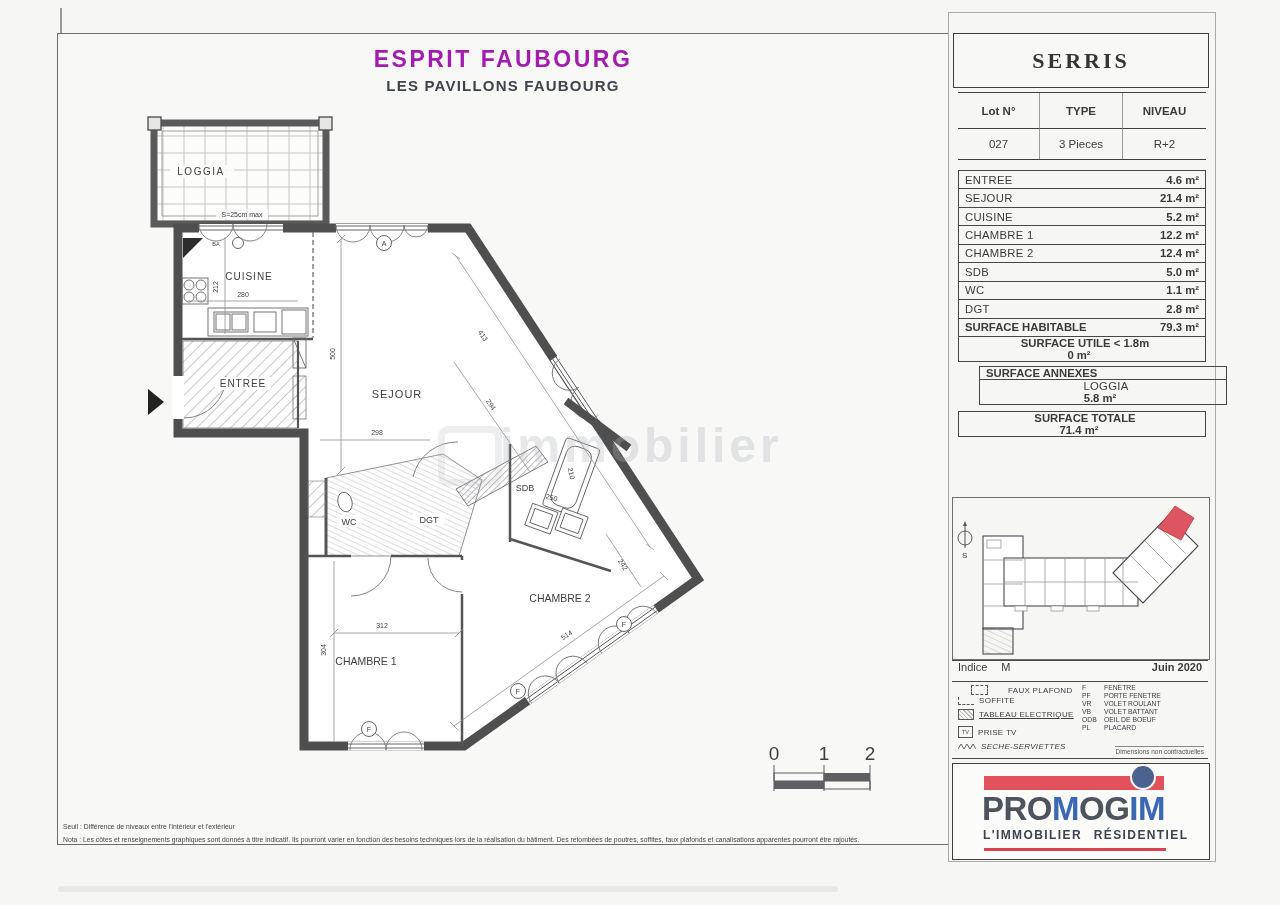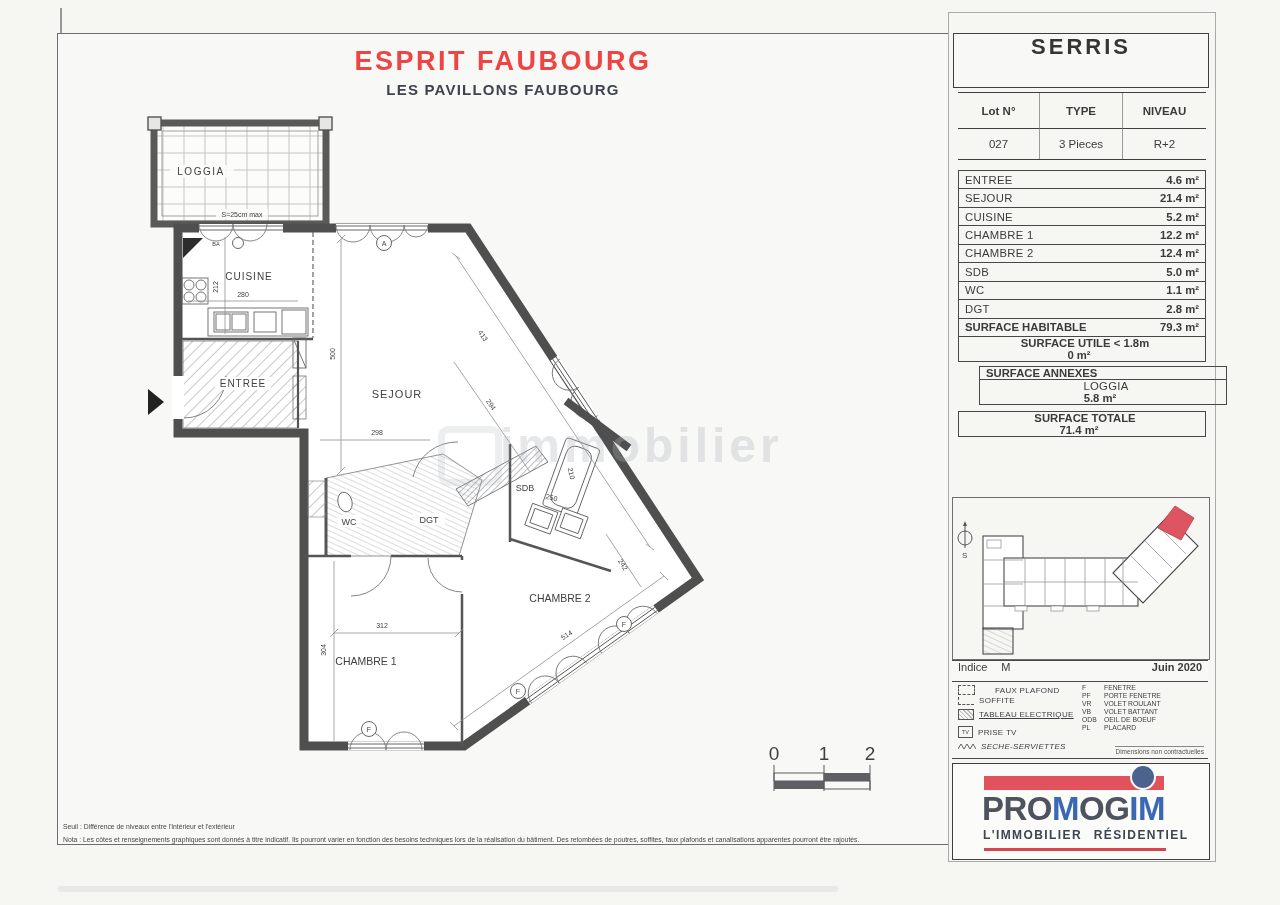--- a/index.html
+++ b/index.html
@@ -2,32 +2,32 @@
 <html><head>
 <meta charset="utf-8">
 <style>
   html,body{margin:0;padding:0;}
   body{width:1280px;height:905px;background:#eceer0;font-family:"Liberation Sans",sans-serif;}
   .page{position:relative;width:1280px;height:905px;background:#f6f6f3;overflow:hidden;color:#3b3b3b;}
   .abs{position:absolute;}
   
   .main-frame{left:57px;top:33px;width:890px;height:810px;border:1px solid #6e6e6e;background:#f8f8f6;}
   .title-wrap{left:0;top:12px;width:890px;text-align:center;}
-  .doc-title{font-size:27px;font-weight:bold;letter-spacing:2.5px;color:#ef4444;}
+  .doc-title{font-size:23px;font-weight:bold;letter-spacing:2.5px;color:#a21caf;}
   .doc-subtitle{font-size:15px;font-weight:bold;letter-spacing:1.2px;color:#3e434c;margin-top:4px;}
   .plan-svg{left:0;top:0;width:890px;height:810px;}
   .notes{left:5px;top:786px;width:880px;font-size:6.8px;line-height:1.95;color:#46464a;white-space:nowrap;}
   .watermark{left:500px;top:418px;font-size:48px;font-weight:600;letter-spacing:4px;color:rgba(168,174,182,0.30);pointer-events:none;}
   .watermark-box{left:438px;top:426px;width:50px;height:46px;border:7px solid rgba(170,176,184,0.22);border-radius:10px;}
   .scan-streak{left:58px;top:886px;width:780px;height:6px;background:rgba(190,190,190,0.25);border-radius:3px;}
   .scan-tick{left:60px;top:8px;width:2px;height:25px;background:#999;}
   
   .side-outline{left:948px;top:12px;width:266px;height:848px;border:1px solid #aaa;}
   .box{border:1.4px solid #3f3f3f;background:#f8f8f6;}
-  .serris-box{left:953px;top:33px;width:254px;height:53px;display:flex;justify-content:center;}
+  .serris-box{left:953px;top:33px;width:254px;height:53px;display:flex;align-items:center;justify-content:center;font-family:Liberation Serif, serif;}
   .serris-title{font-size:22px;font-weight:bold;letter-spacing:3px;color:#353535;}
   .lot-table{left:958px;top:92px;width:248px;height:66px;border-top:1.4px solid #3f3f3f;border-bottom:1.4px solid #3f3f3f;display:grid;grid-template-columns:82px 83px 83px;grid-template-rows:36px 30px;}
   .lot-cell{display:flex;align-items:center;justify-content:center;font-size:11.5px;border-right:1px solid #9a9a9a;}
   .lot-cell:nth-child(3n){border-right:none;}
   .lot-cell.hdr{font-weight:bold;border-bottom:1.4px solid #3f3f3f;}
   .surface-table{left:958px;top:170px;width:248px;height:192px;display:flex;flex-direction:column;}
   .srow{flex:1;display:flex;align-items:center;justify-content:space-between;border:1.3px solid #474747;border-bottom:none;font-size:11.3px;padding:0;}
   .srow:last-child{border-bottom:1.3px solid #474747;flex-direction:column;}
   .srow .lbl{padding-left:6px;letter-spacing:0.3px;}
   .srow .val{padding-right:6px;font-weight:600;}
@@ -406,21 +406,21 @@
   </div>
 
   <div class="abs rev-row">
     <span class="rev-left">
       <span>Indice</span><span class="revval">M</span>
     </span>
     <span class="rev-date">Juin 2020</span>
   </div>
 
   <div class="abs legend-box">
-    <div class="leg-item" style="left:6px;top:5px;gap:20px;">
+    <div class="leg-item" style="left:19px;top:5px;gap:20px;">
       <span class="leg-icon icon-dashedbox"></span>
       <span>FAUX PLAFOND</span>
     </div>
     <div class="leg-item" style="left:6px;top:16px;">
       <span class="leg-icon icon-bracket"></span>
       <span>SOFFITE</span>
     </div>
     <div class="leg-item" style="left:6px;top:29px;text-decoration:underline;">
       <span class="leg-icon icon-elec"></span>
       <span>TABLEAU ELECTRIQUE</span>

